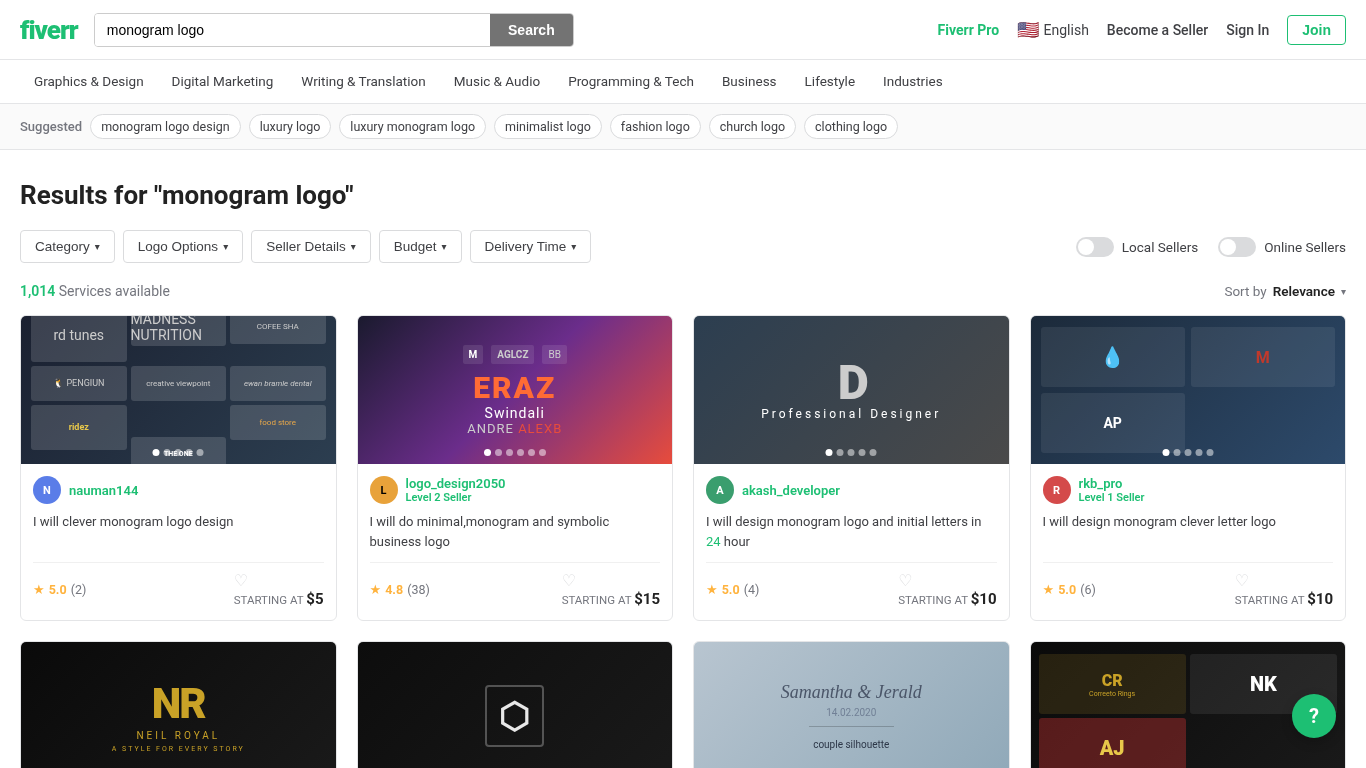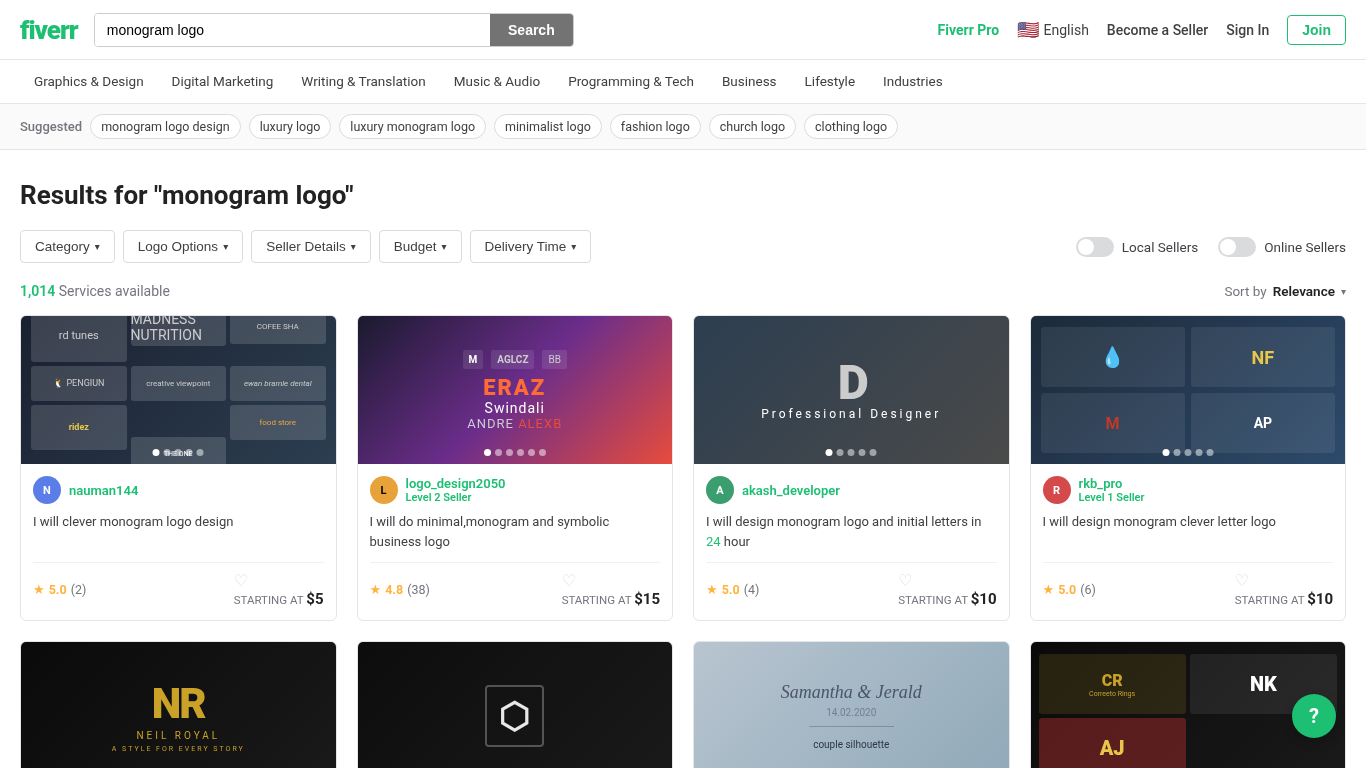--- a/index.html
+++ b/index.html
@@ -191,28 +191,28 @@
     <div class="sort-by">
       Sort by <strong>Relevance</strong> <span class="sort-arrow">▾</span>
     </div>
   </div>
 
   <div class="cards-grid">
 
     <div class="card">
       <div class="card-img img-dark-portfolio" style="display:flex;flex-direction:column;align-items:center;justify-content:center;">
         <div style="display:grid;grid-template-columns:1fr 1fr 1fr;gap:4px;padding:10px;width:100%;">
-          <div style="background:rgba(255,255,255,0.15);border-radius:3px;height:53px;display:flex;align-items:center;justify-content:center;color:#ccc;font-size:11px;">rd tunes</div>
+          <div style="background:rgba(255,255,255,0.15);border-radius:3px;height:53px;display:flex;align-items:center;justify-content:center;color:#ccc;font-size:14px;">rd tunes</div>
           <div style="background:rgba(255,255,255,0.15);border-radius:3px;height:37px;display:flex;align-items:center;justify-content:center;color:#ccc;font-size:14px;">MADNESS NUTRITION</div>
           <div style="background:rgba(255,255,255,0.15);border-radius:3px;height:35px;display:flex;align-items:center;justify-content:center;color:#ccc;font-size:8px;">COFEE SHA</div>
           <div style="background:rgba(255,255,255,0.15);border-radius:3px;height:35px;display:flex;align-items:center;justify-content:center;color:#ccc;font-size:9px;">🐧 PENGIUN</div>
           <div style="background:rgba(255,255,255,0.15);border-radius:3px;height:35px;display:flex;align-items:center;justify-content:center;color:#ccc;font-size:8px;">creative viewpoint</div>
           <div style="background:rgba(255,255,255,0.15);border-radius:3px;height:35px;display:flex;align-items:center;justify-content:center;color:#ccc;font-size:8px;font-style:italic;">ewan bramle dental</div>
           <div style="background:rgba(255,255,255,0.15);border-radius:3px;height:45px;display:flex;align-items:center;justify-content:center;color:#e8c84a;font-size:9px;font-weight:700;">ridez</div>
-          <div style="background:rgba(255,255,255,0.15);border-radius:3px;height:35px;display:flex;align-items:center;justify-content:center;color:#fff;font-size:7px;font-weight:400;margin-top:32px;">THE ONE</div>
+          <div style="background:rgba(255,255,255,0.15);border-radius:3px;height:35px;display:flex;align-items:center;justify-content:center;color:#fff;font-size:7px;font-weight:700;margin-top:32px;">THE ONE</div>
           <div style="background:rgba(255,255,255,0.15);border-radius:3px;height:35px;display:flex;align-items:center;justify-content:center;color:#e8a84a;font-size:8px;">food store</div>
         </div>
         <div class="card-dots">
           <div class="dot active"></div>
             <div class="dot"></div>
             <div class="dot"></div>
             <div class="dot"></div>
             <div class="dot"></div>
         </div>
       </div>
@@ -239,21 +239,21 @@
     </div>
 
     <div class="card">
       <div class="card-img img-galaxy" style="display:flex;flex-direction:column;align-items:center;justify-content:center;position:relative;">
         <div style="text-align:center;padding:10px;">
           <div style="display:flex;gap:8px;justify-content:center;margin-bottom:6px;">
             <div style="background:rgba(255,255,255,0.1);border-radius:2px;padding:4px 6px;color:#fff;font-size:10px;font-weight:700;">M</div>
             <div style="background:rgba(255,255,255,0.1);border-radius:2px;padding:4px 6px;color:#ccc;font-size:10px;font-weight:700;">AGLCZ</div>
             <div style="background:rgba(255,255,255,0.1);border-radius:2px;padding:4px 6px;color:#ccc;font-size:10px;">BB</div>
           </div>
-          <div style="color:#ff6b35;font-size:22px;font-weight:900;letter-spacing:2px;">ERAZ</div>
+          <div style="color:#ff6b35;font-size:30px;font-weight:900;letter-spacing:2px;">ERAZ</div>
           <div style="color:#fff;font-size:14px;letter-spacing:1px;">Swindali</div>
           <div style="color:#ccc;font-size:13px;letter-spacing:1px;">ANDRE <span style="color:#e74c3c;">ALEXB</span></div>
         </div>
         <div class="card-dots" style="bottom:8px;">
           <div class="dot active"></div>
             <div class="dot"></div>
             <div class="dot"></div>
             <div class="dot"></div>
             <div class="dot"></div>
             <div class="dot"></div>
@@ -316,23 +316,20 @@
           </div>
         </div>
       </div>
     </div>
 
     <div class="card">
       <div class="card-img img-dark-mono" style="display:flex;align-items:center;justify-content:center;position:relative;">
         <div style="display:grid;grid-template-columns:1fr 1fr;gap:6px;padding:10px;width:100%;">
           <div style="background:rgba(255,255,255,0.08);height:60px;display:flex;align-items:center;justify-content:center;border-radius:3px;">
             <span style="color:#4aa8d8;font-size:20px;font-weight:700;">💧</span>
-          </div>
-          <div style="background:rgba(255,255,255,0.08);height:60px;display:flex;align-items:center;justify-content:center;border-radius:3px;">
-            <span style="color:#e8c84a;font-size:18px;font-weight:700;">NF</span>
           </div>
           <div style="background:rgba(255,255,255,0.08);height:60px;display:flex;align-items:center;justify-content:center;border-radius:3px;">
             <span style="color:#c0392b;font-size:16px;font-weight:700;">M</span>
           </div>
           <div style="background:rgba(255,255,255,0.08);height:60px;display:flex;align-items:center;justify-content:center;border-radius:3px;">
             <span style="color:#fff;font-size:14px;font-weight:700;">AP</span>
           </div>
         </div>
         <div class="card-dots" style="bottom:8px;">
           <div class="dot active"></div>

